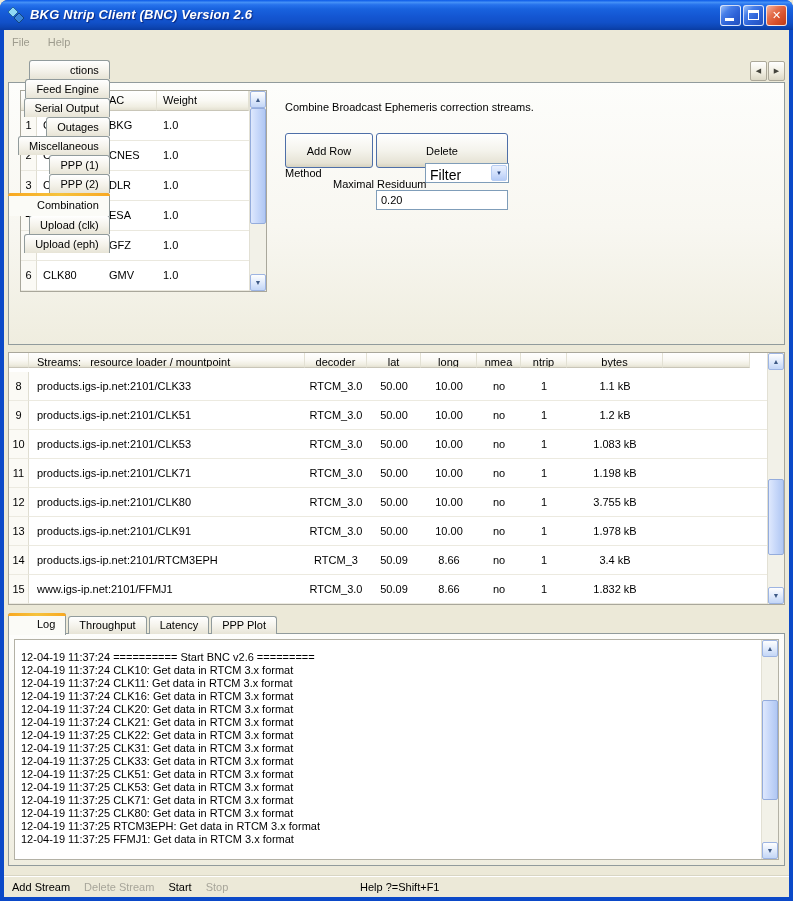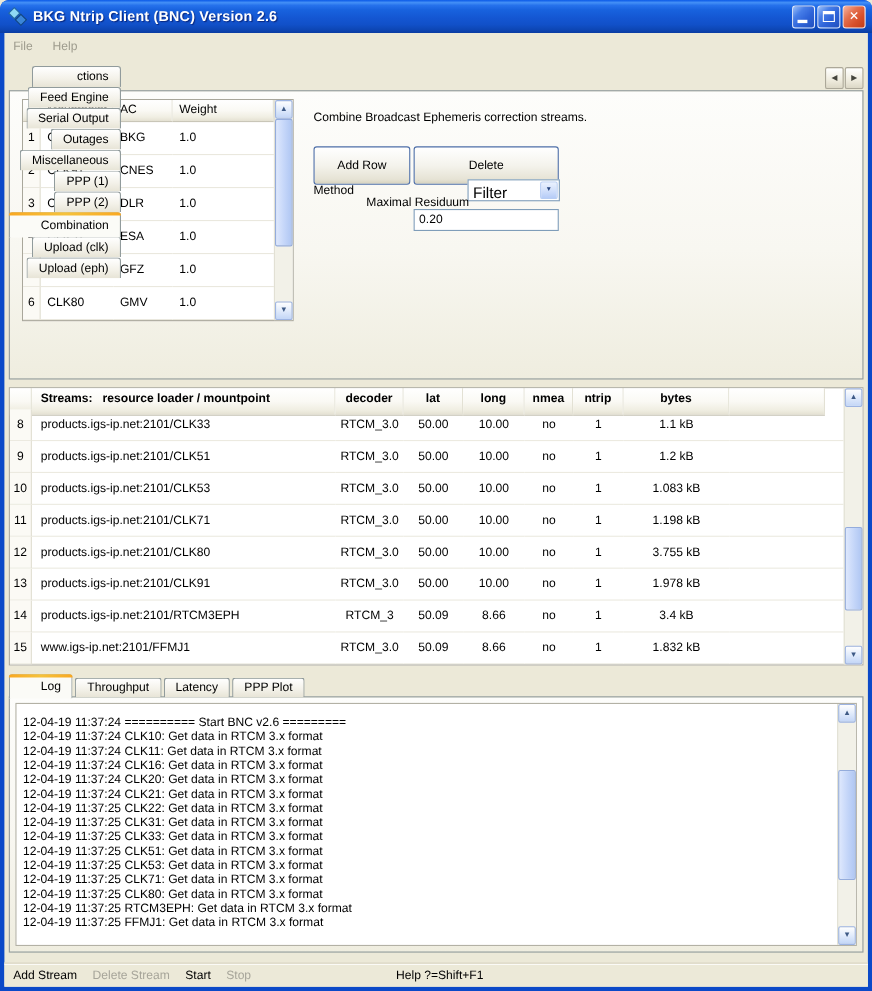--- a/index.html
+++ b/index.html
@@ -1,21 +1,21 @@
 <!DOCTYPE html>
 <html><head>
 <meta charset="utf-8">
 <style>
   *{box-sizing:border-box;margin:0;padding:0;}
   html,body{margin:0;background:#ECE9D8;font-family:"Liberation Sans","DejaVu Sans",sans-serif;}
   .window{position:relative;width:793px;height:901px;background:#0B49C8;border-radius:8px 8px 0 0;overflow:hidden;}
 
   
   .titlebar{position:absolute;left:0;top:0;width:100%;height:30px;
-    background:linear-gradient(180deg,#0A59E8 0%,#4490F6 8%,#2672EC 16%,#1862DE 30%,#1456D2 55%,#1150C8 75%,#0D46B4 90%,#0A3CA2 100%);}
+    background:linear-gradient(180deg,#0A59E8 0%,#4490F6 8%,#2672EC 16%,#1862DE 30%,#1456D2 55%,#1150C8 75%,#0D46B4 90%,#0A3CA2 100%);font-style:italic;}
   .app-icon{position:absolute;left:7px;top:6px;}
   .title-text{position:absolute;left:30px;top:7px;color:#fff;font-size:13px;font-weight:bold;
     text-shadow:1px 1px 1px rgba(0,0,60,.55);letter-spacing:.2px;white-space:nowrap;}
   .winbtns{position:absolute;right:6px;top:5px;display:flex;gap:2px;}
   .winbtn{width:21px;height:21px;border-radius:3px;border:1px solid rgba(255,255,255,.8);position:relative;}
   .winbtn.min,.winbtn.max{background:linear-gradient(135deg,#9CC1F8 0%,#477EE8 30%,#2E63D8 60%,#2250BE 100%);}
   .winbtn.close{background:linear-gradient(135deg,#F5B3A0 0%,#E4704E 35%,#D9512C 65%,#C03C18 100%);}
   .glyph-min{position:absolute;left:4px;bottom:4px;width:9px;height:3px;background:#fff;}
   .glyph-max{position:absolute;left:4px;top:4px;width:11px;height:10px;border:1px solid #fff;border-top-width:3px;}
   .glyph-close{display:block;text-align:center;line-height:19px;color:#fff;font-size:11px;font-weight:bold;}
@@ -73,21 +73,21 @@
   .dropdown{position:absolute;left:416px;top:80px;width:84px;height:20px;background:#fff;border:1px solid #7F9DB9;}
   .dropdown .val{position:absolute;left:4px;top:3px;font-size:14px;}
   .dropdown .dbtn{position:absolute;right:1px;top:1px;width:16px;height:16px;
     background:linear-gradient(180deg,#EAF1FE 0%,#D2E0FB 50%,#B6CCF7 100%);border:1px solid #B7CDF3;border-radius:2px;
     display:flex;align-items:center;justify-content:center;font-size:6px;color:#27447E;}
   .textinput{position:absolute;left:367px;top:107px;width:132px;height:20px;border:1px solid #7F9DB9;background:#fff;
     font-family:"Liberation Sans","DejaVu Sans",sans-serif;font-size:11px;padding:0 4px;}
 
   
   .stable{position:absolute;left:4px;top:322px;width:777px;height:253px;background:#fff;border:1px solid #A9A79B;}
-  .shead{display:grid;grid-template-columns:20px 276px 62px 54px 56px 44px 46px 96px 1fr;height:25px;margin-right:34px;font-weight:bold;}
+  .shead{display:grid;grid-template-columns:20px 276px 62px 54px 56px 44px 46px 96px 1fr;height:15px;margin-right:34px;}
   .shc{background:linear-gradient(180deg,#FFFFFF 0%,#FAF9F4 50%,#F0EEE2 82%,#E4E1D2 100%);
     border-right:1px solid #E3E1D4;border-bottom:1px solid #C9C6B8;font-size:11px;line-height:18px;text-align:center;
     overflow:hidden;white-space:pre;}
   .shc.name{text-align:left;padding-left:8px;}
   .sbody{position:absolute;left:0;top:19px;right:17px;bottom:0;overflow:hidden;}
   .srow{display:grid;grid-template-columns:20px 276px 62px 54px 56px 44px 46px 96px 1fr;height:29px;}
   .sc{font-size:11px;line-height:28px;border-bottom:1px solid #ECEAE0;text-align:center;overflow:hidden;white-space:nowrap;}
   .sc.name{text-align:left;padding-left:8px;}
   .sc.gut{background:#FBFAF5;border-right:1px solid #E0DED2;}
 

